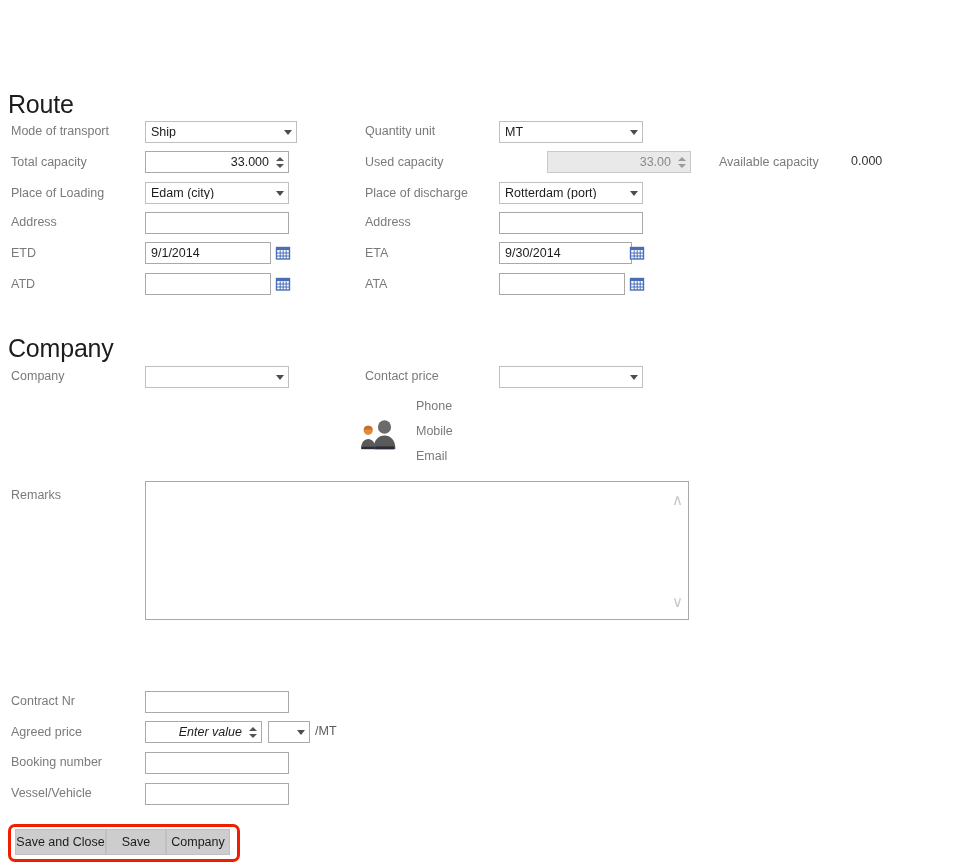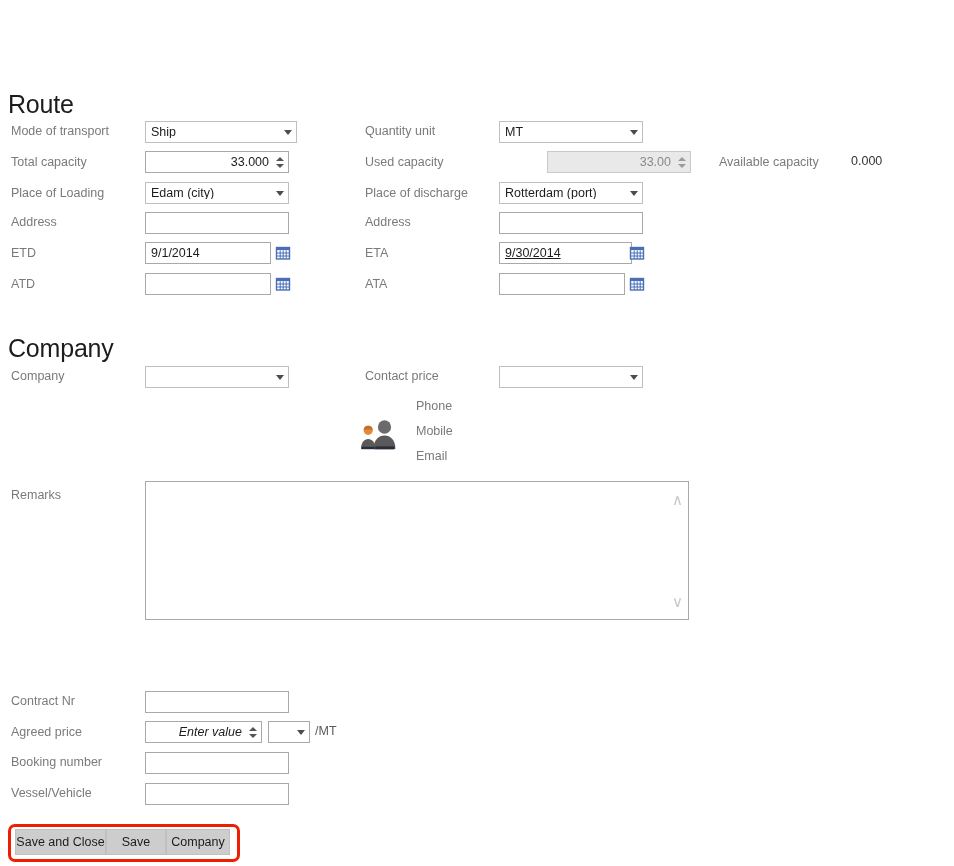--- a/index.html
+++ b/index.html
@@ -243,21 +243,21 @@
         <span class="tri"></span>
       </span>
   </div>
 
   <div class="lbl" style="left:365px; top:216px;">Address</div>
   <div class="ctrl" style="left:499px; top:212px; width:144px;">
     <span class="txt"></span>
   </div>
 
   <div class="lbl" style="left:365px; top:247px;">ETA</div>
-  <div class="ctrl" style="left:499px; top:242px; width:133px;text-decoration:underline;">
+  <div class="ctrl" style="left:499px; top:242px; width:133px;">
     <span class="txt">9/30/2014</span>
   </div>
   <div class="cal-btn" style="left:629px; top:245px;">
     <svg width="16" height="16" viewBox="0 0 16 16">
       <rect x="1.5" y="2.5" width="13" height="11.5" fill="#ffffff" stroke="#4a6fb5" stroke-width="1.4"></rect>
       <rect x="1.5" y="2.5" width="13" height="2.6" fill="#4a6fb5"></rect>
       <g stroke="#4a6fb5" stroke-width="1">
         <line x1="5.2" y1="5.3" x2="5.2" y2="14"></line>
         <line x1="8.2" y1="5.3" x2="8.2" y2="14"></line>
         <line x1="11.2" y1="5.3" x2="11.2" y2="14"></line>

